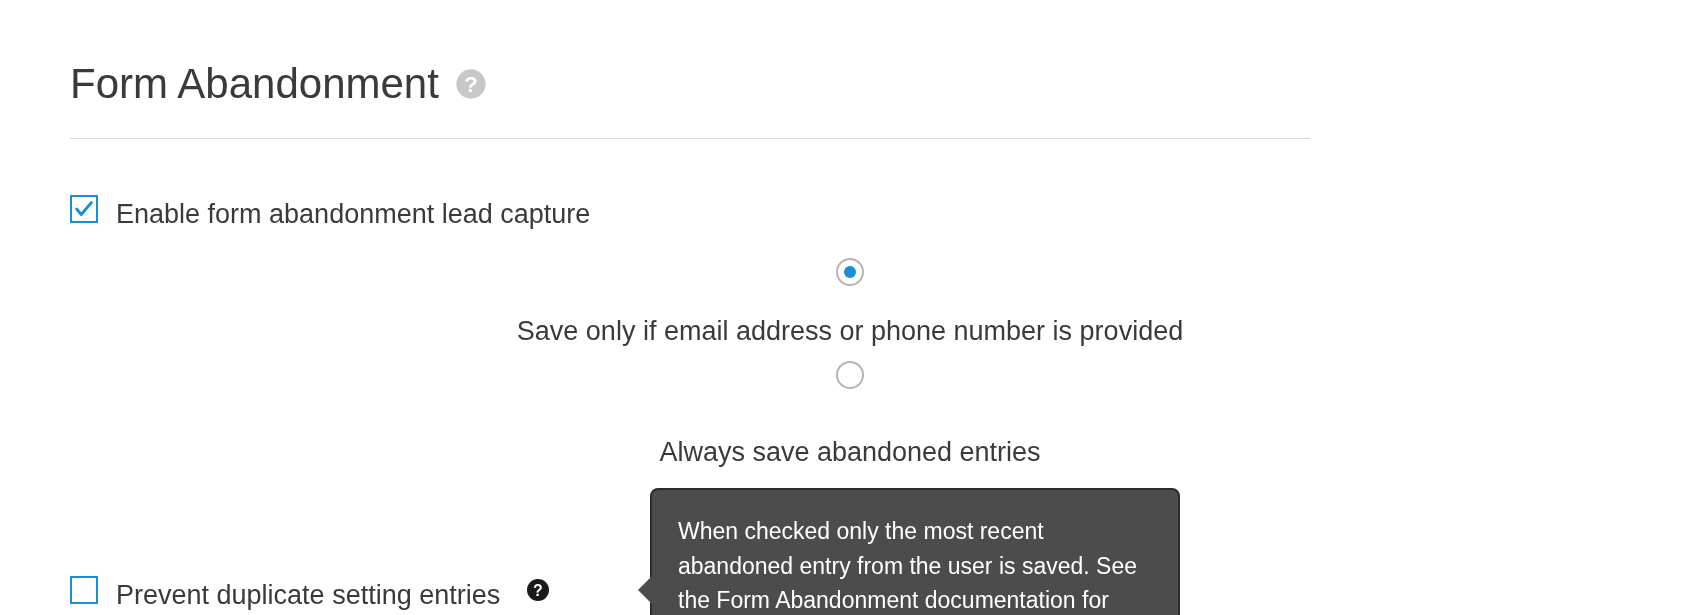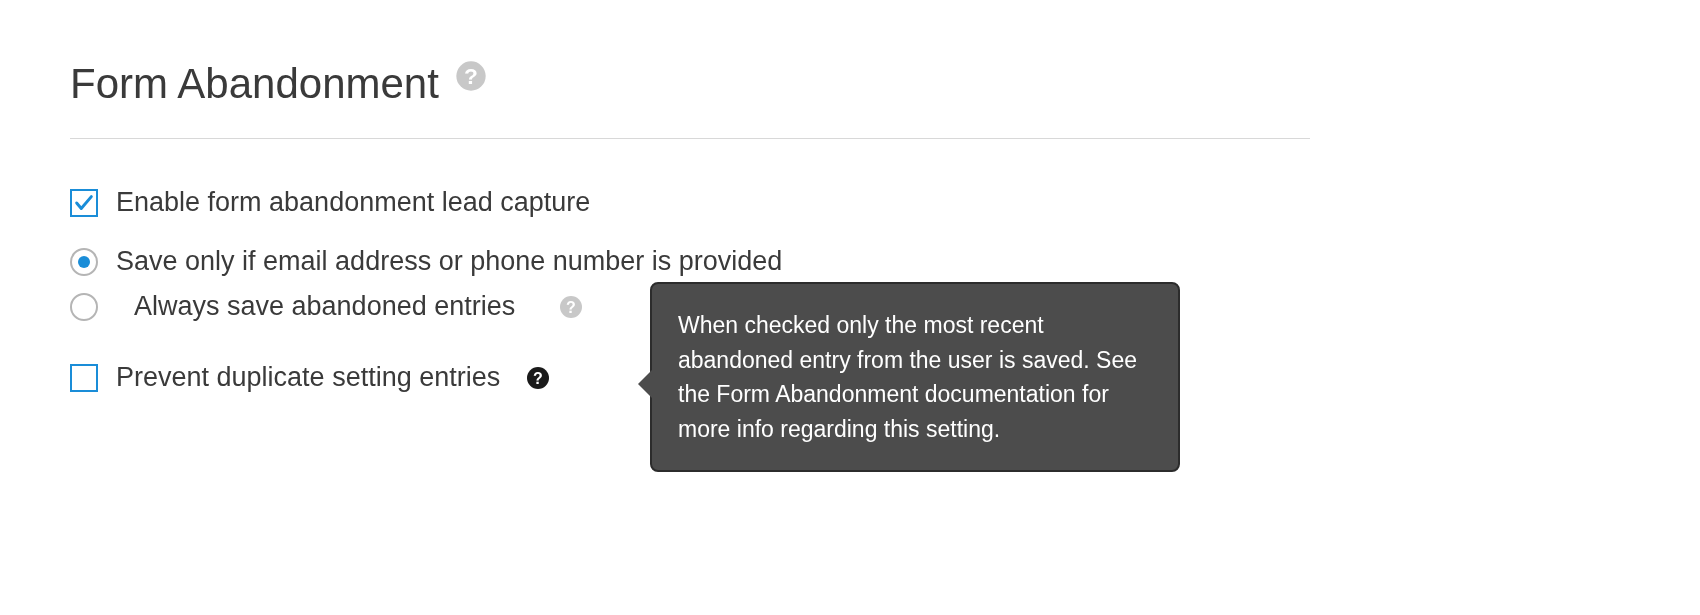--- a/index.html
+++ b/index.html
@@ -10,20 +10,21 @@
     body {
       font-family: "Segoe UI", -apple-system, BlinkMacSystemFont, sans-serif;
       background: #ffffff;
       width: 1700px;
       height: 615px;
       padding: 60px 70px;
       color: #3a3a3a;
     }
     .header {
       display: flex;
+      align-items: center;
       gap: 16px;
       margin-bottom: 30px;
     }
     .title {
       font-size: 42px;
       font-weight: 400;
       color: #3a3a3a;
     }
     .help-icon-large {
       width: 32px;
@@ -40,20 +41,21 @@
     }
     .option-row {
       display: flex;
       align-items: center;
       gap: 18px;
       margin-bottom: 28px;
       position: relative;
     }
     .option-row.radio-row {
       margin-bottom: 14px;
+      flex-direction: column;
     }
     .option-row.radio-row + .option-row.radio-row {
       margin-bottom: 40px;
       gap: 36px;
     }
     .checkbox {
       width: 28px;
       height: 28px;
       border: 2px solid #b5b5b5;
       background: #f5f5f5;
@@ -85,20 +87,21 @@
       content: "";
       width: 12px;
       height: 12px;
       background: #1a8dd8;
       border-radius: 50%;
     }
     .option-label {
       font-size: 27px;
       color: #3a3a3a;
       font-weight: 400;
+      margin-top: 12px;
     }
     .help-icon-small {
       width: 24px;
       height: 24px;
       display: inline-flex;
       align-items: center;
       justify-content: center;
       margin-left: 8px;
     }
     .tooltip {

